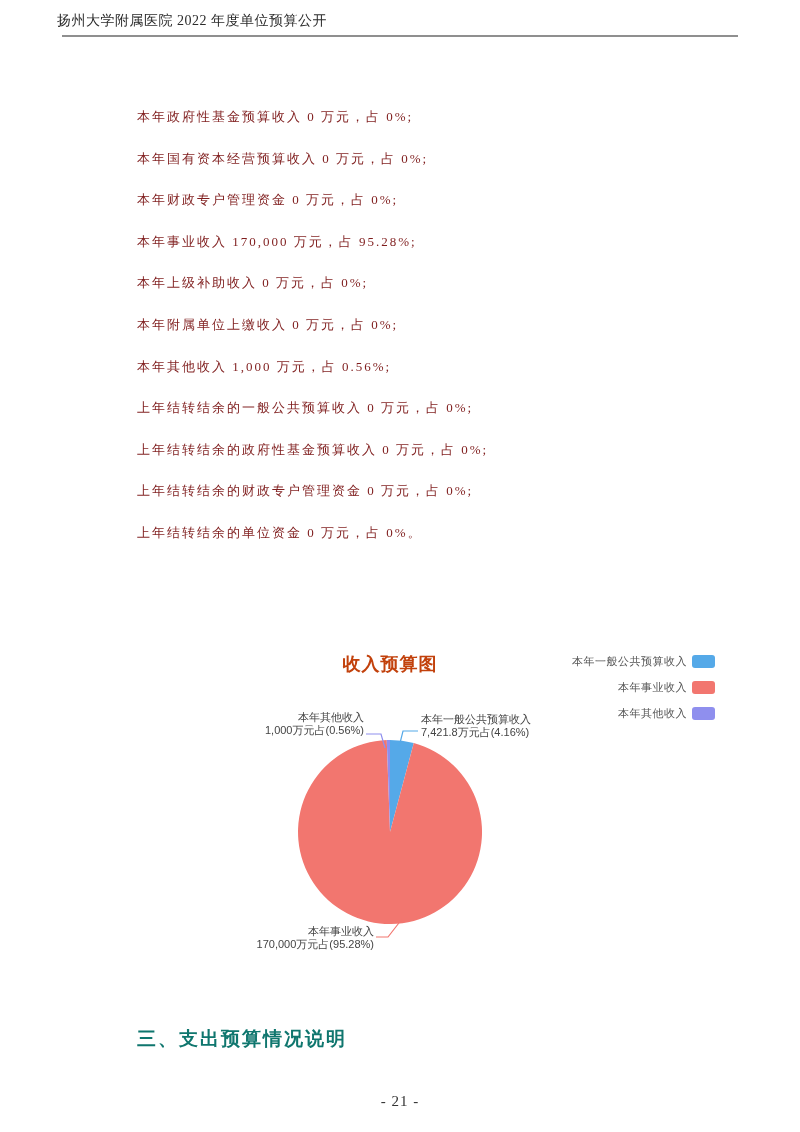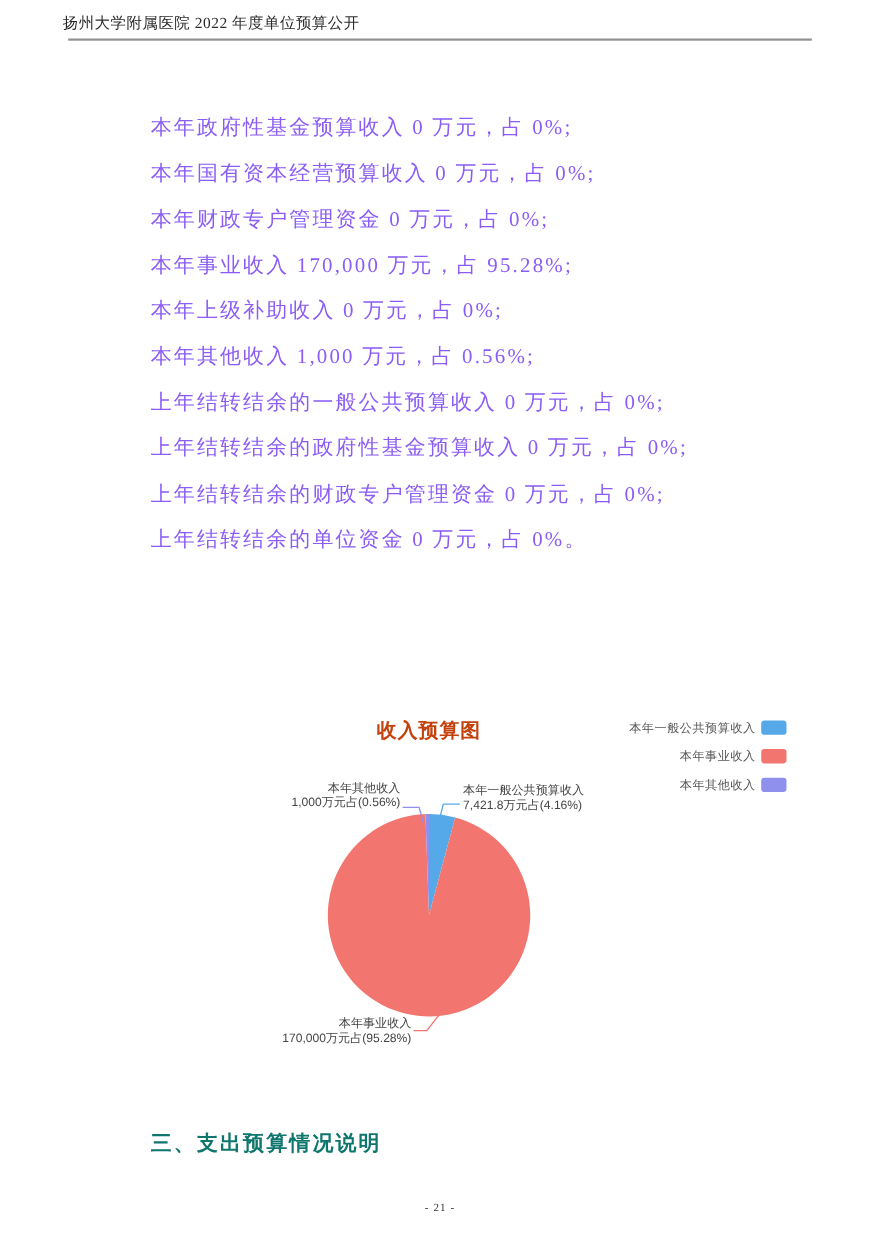--- a/index.html
+++ b/index.html
@@ -2,55 +2,56 @@
 <html><head>
 <meta charset="utf-8">
 <style>
   html,body{margin:0;padding:0;background:#fff;}
   .page{position:relative;width:766px;height:1132px;background:#ffffff;overflow:hidden;
         font-family:"Liberation Serif","DejaVu Serif",serif;}
   .hdr-title{position:absolute;left:57px;top:12px;font-size:14px;color:#2b2b2b;
              letter-spacing:0.5px;white-space:nowrap;}
   .hdr-rule{position:absolute;left:62px;top:35px;width:676px;height:2px;background:#8f8f8f;}
   .body-text{position:absolute;left:137px;top:96px;width:580px;}
-  .body-line{height:41.6px;line-height:41.6px;font-size:19px;color:#8b5cf6;
+  .body-line{height:41.6px;line-height:41.6px;font-size:13px;color:#7f1d1d;
              letter-spacing:2px;white-space:nowrap;}
   .chart-title{position:absolute;left:280px;top:652px;width:220px;text-align:center;
                font-family:"Liberation Sans","DejaVu Sans",sans-serif;
                font-size:18px;font-weight:bold;color:#c2410c;letter-spacing:1px;}
   .legend{position:absolute;left:545px;top:654px;width:170px;
           font-family:"Liberation Sans","DejaVu Sans",sans-serif;}
   .legend-row{display:flex;justify-content:flex-end;align-items:center;margin-bottom:11px;}
   .legend-label{font-size:11px;color:#555;letter-spacing:0.5px;white-space:nowrap;}
   .legend-swatch{width:23px;height:13px;border-radius:3px;margin-left:5px;flex:0 0 auto;}
   .pie-svg{position:absolute;left:230px;top:700px;}
   .callout{position:absolute;font-family:"Liberation Sans","DejaVu Sans",sans-serif;
            font-size:11px;line-height:12.5px;color:#444;white-space:nowrap;}
   .co-public{left:421px;top:713px;text-align:left;}
   .co-business{left:244px;top:925px;width:130px;text-align:right;}
   .co-other{left:234px;top:711px;width:130px;text-align:right;}
   .section-heading{position:absolute;left:137px;top:1026px;font-size:19px;font-weight:bold;
                    color:#0f766e;letter-spacing:2px;white-space:nowrap;}
   .page-number{position:absolute;left:0;top:1093px;width:800px;text-align:center;
-               font-size:10px;color:#333;letter-spacing:1px;}
+               font-size:15px;color:#333;letter-spacing:1px;}
 </style>
 </head>
 <body>
 
 <div class="page">
 
   <div class="hdr-title">扬州大学附属医院 2022 年度单位预算公开</div>
   <div class="hdr-rule"></div>
 
   <div class="body-text" id="body-text">
       <div class="body-line">本年政府性基金预算收入 0 万元，占 0%;</div>
       <div class="body-line">本年国有资本经营预算收入 0 万元，占 0%;</div>
       <div class="body-line">本年财政专户管理资金 0 万元，占 0%;</div>
       <div class="body-line">本年事业收入 170,000 万元，占 95.28%;</div>
       <div class="body-line">本年上级补助收入 0 万元，占 0%;</div>
+      <div class="body-line">本年附属单位上缴收入 0 万元，占 0%;</div>
       <div class="body-line">本年其他收入 1,000 万元，占 0.56%;</div>
       <div class="body-line">上年结转结余的一般公共预算收入 0 万元，占 0%;</div>
       <div class="body-line">上年结转结余的政府性基金预算收入 0 万元，占 0%;</div>
       <div class="body-line">上年结转结余的财政专户管理资金 0 万元，占 0%;</div>
       <div class="body-line">上年结转结余的单位资金 0 万元，占 0%。</div>
     </div>
 
   <div class="chart-title">收入预算图</div>
 
   <div class="legend" id="legend">

